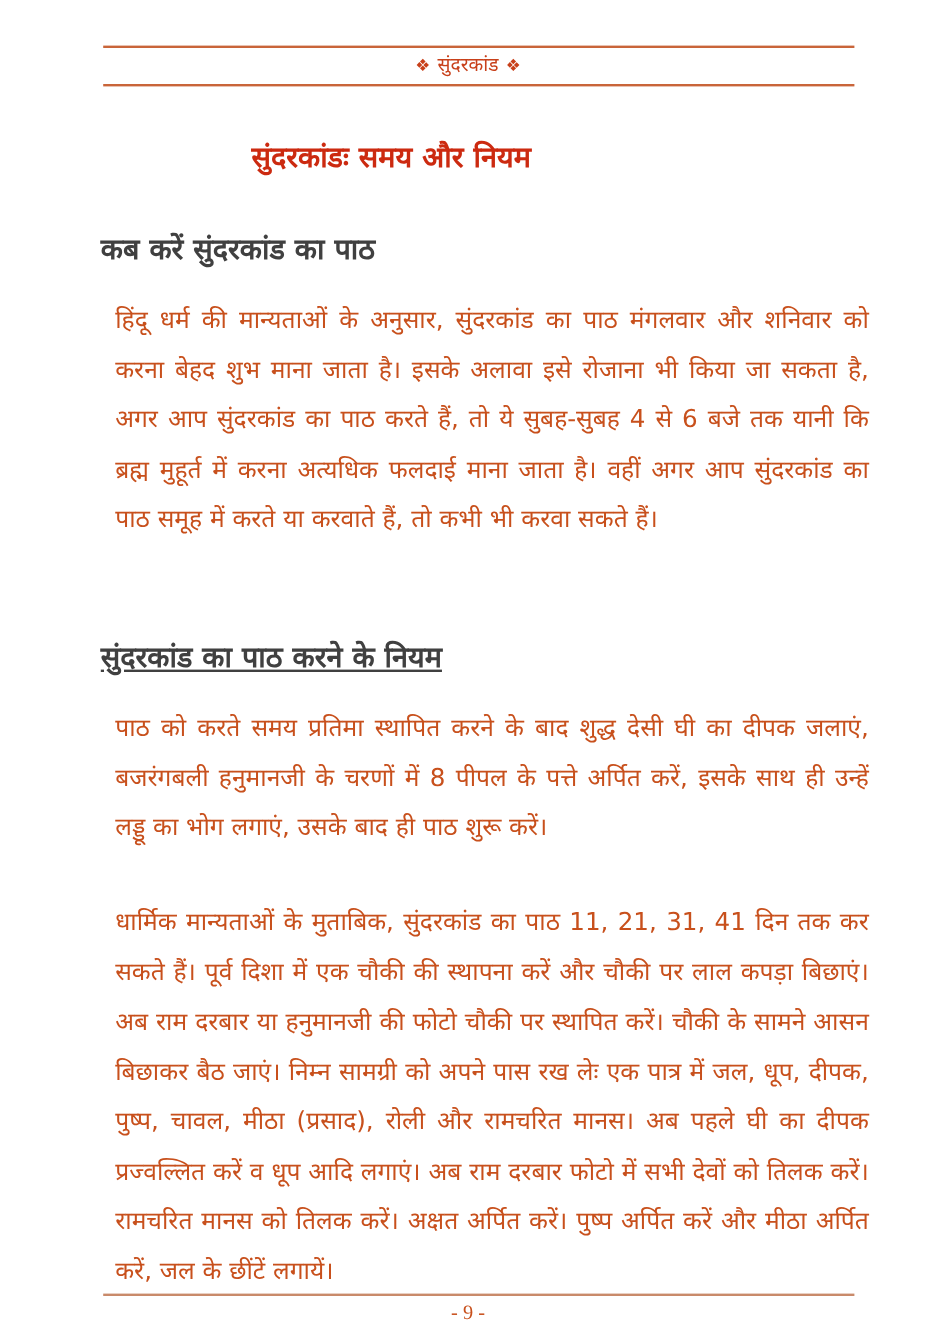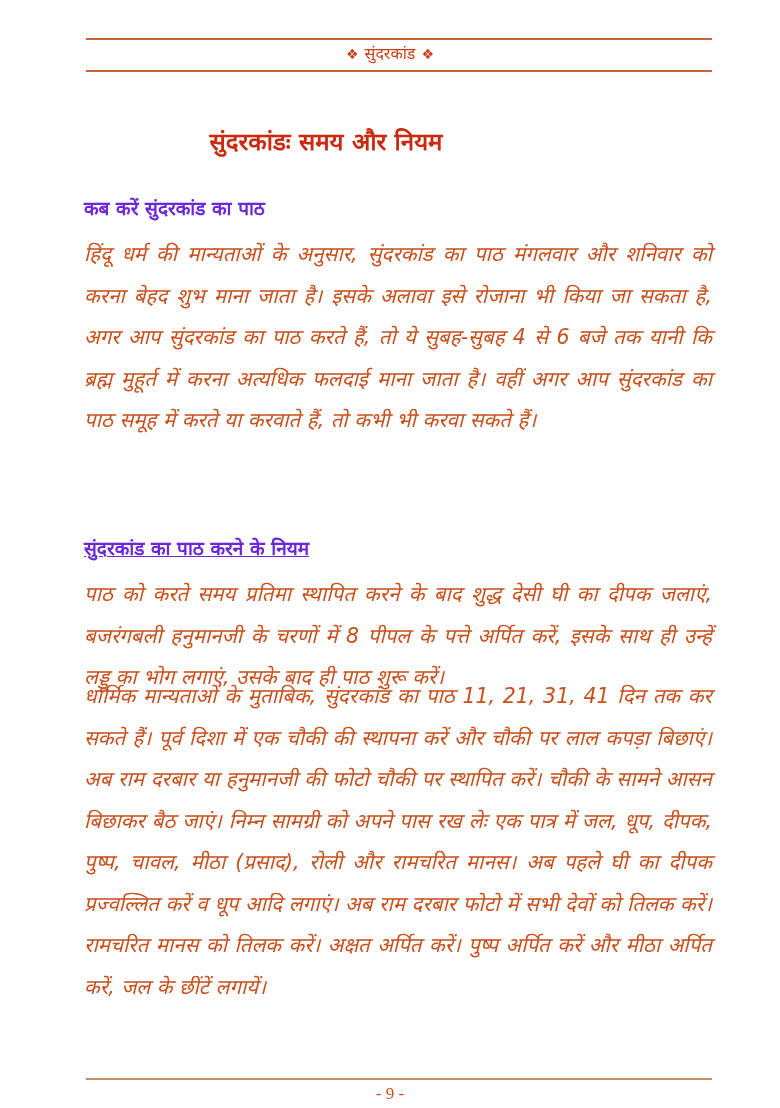--- a/index.html
+++ b/index.html
@@ -34,54 +34,53 @@
       color: #c8401a;
       line-height: 24px;
     }
     .running-head .orn {
       color: #c8401a;
       font-size: 14px;
       margin: 0 6px;
     }
     .page-title {
       position: absolute;
-      top: 108px;
+      top: 97px;
       left: 0;
       width: 652px;
       text-align: center;
       font-size: 24px;
       font-weight: bold;
       color: #cc2a10;
       line-height: 36px;
     }
     .section-heading {
       position: absolute;
       left: 84px;
-      font-size: 19px;
+      font-size: 24px;
       font-weight: bold;
-      color: #6d28d9;
+      color: #404040;
       line-height: 36px;
       margin: 0;
     }
     .para {
       position: absolute;
       left: 84px;
       width: 628px;
       font-size: 20.5px;
       line-height: 41.5px;
       color: #c8501c;
       text-align: justify;
-      margin: 0;
-      font-style: italic;
+      margin: 12px;
     }
     #h1 { top: 190px; }
     #p1 { top: 234px; }
     #h2 { top: 530px; text-decoration: underline; }
     #p2 { top: 574px; }
-    #p3 { top: 676px; }
+    #p3 { top: 736px; }
     .page-number {
       position: absolute;
       top: 1084px;
       left: 0;
       width: 780px;
       text-align: center;
       font-family: "Liberation Serif", serif;
       font-size: 17px;
       color: #c8501c;
       line-height: 20px;

